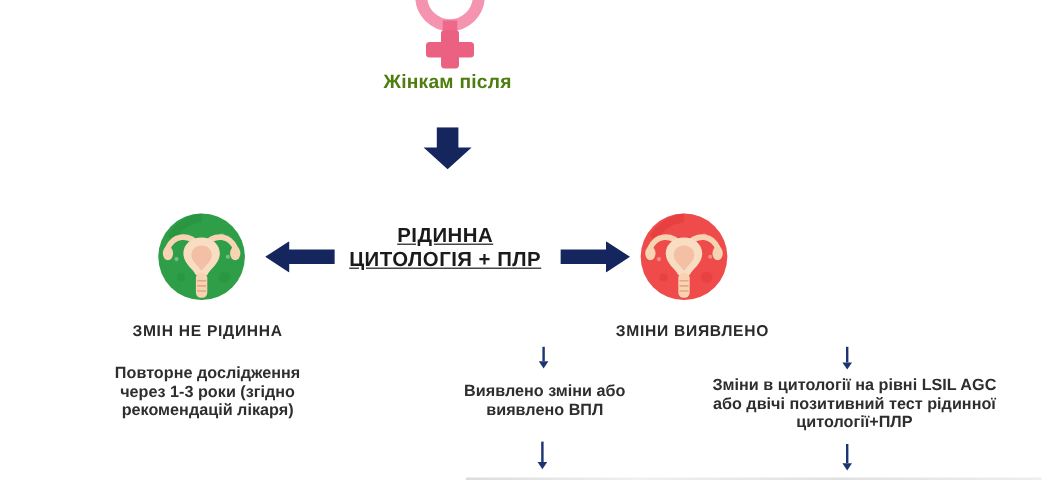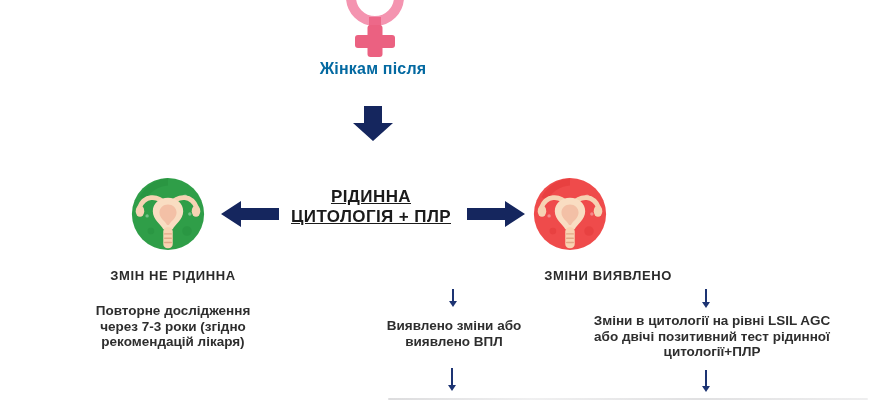--- a/index.html
+++ b/index.html
@@ -7,32 +7,32 @@
     position:relative; width:870px; height:400px; overflow:hidden;
     background:#ffffff;
     font-family:"Liberation Sans", sans-serif;
   }
   .abs { position:absolute; }
   .centered { text-align:center; }
 
   .top-label {
     left:273px; top:59px; width:200px;
     font-size:16px; font-weight:700; line-height:19px;
-    color:#0369a1; letter-spacing:0.2px;
+    color:#4d7c0f; letter-spacing:0.2px;
   }
   .main-title {
     left:271px; top:187px; width:200px;
     font-size:17px; font-weight:800; line-height:20px;
     color:#1b1b1b; letter-spacing:0.4px;text-decoration:underline;
   }
   .result-label {
     font-size:13px; font-weight:700; letter-spacing:0.6px; color:#2b2b2b;
   }
   .result-left  { left:78px;  top:268px; width:190px; }
-  .result-right { left:482px; top:268px; width:190px;text-align:right; }
+  .result-right { left:482px; top:268px; width:190px; }
 
   .note {
     font-size:13.5px; font-weight:700; line-height:15.5px; color:#2e2e2e;
   }
   .note-left  { left:75px;  top:303px; width:196px; }
   .note-mid   { left:368px; top:318px; width:172px; }
   .note-right { left:592px; top:313px; width:240px; }
 
   .thin-arrow {
     position:absolute; width:2px; background:#1d3473;
@@ -112,21 +112,21 @@
     <use href="#uterus-art"></use>
   </svg>
 
   <svg class="abs" style="left:532px; top:176px; --circle:#ef4b4b; --circleDark:#e23838;" width="76" height="76" viewBox="0 0 80 80">
     <use href="#uterus-art"></use>
   </svg>
 
   <div class="abs centered result-label result-left">ЗМІН НЕ РІДИННА</div>
   <div class="abs centered result-label result-right">ЗМІНИ ВИЯВЛЕНО</div>
 
-  <div class="abs centered note note-left">Повторне дослідження через 7-3 роки (згідно рекомендацій лікаря)</div>
+  <div class="abs centered note note-left">Повторне дослідження через 1-3 роки (згідно рекомендацій лікаря)</div>
 
   <div class="thin-arrow ta-mid-1"></div>
   <div class="thin-arrow ta-right-1"></div>
 
   <div class="abs centered note note-mid">Виявлено зміни або виявлено ВПЛ</div>
 
   <div class="abs centered note note-right">Зміни в цитології на рівні LSIL AGC або двічі позитивний тест рідинної цитології+ПЛР</div>
 
   <div class="thin-arrow ta-mid-2"></div>
   <div class="thin-arrow ta-right-2"></div>

